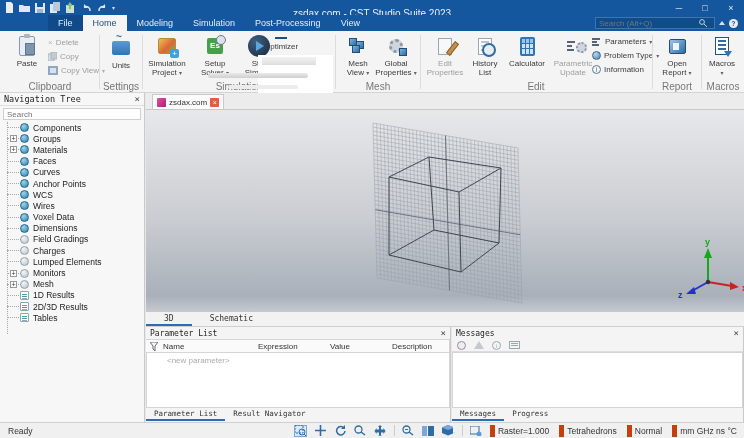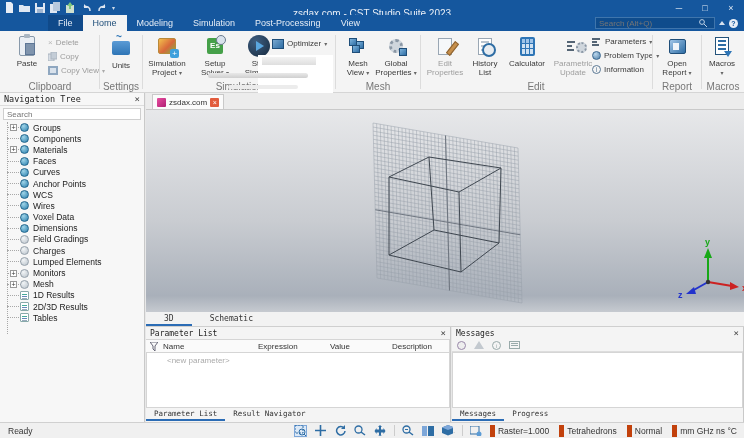--- a/index.html
+++ b/index.html
@@ -270,21 +270,21 @@
     </div>
     <div class="bigbtn" style="left:92px;">
       <div class="bicon">
           <span class="play-ic">
             <span class="play-tri"></span>
           </span>
         </div>
       <span>Star</span><br>
       <span>Simulati</span>
     </div>
-    <div class="smallrow" style="left:128px;top:6px;">
+    <div class="smallrow" style="left:120px;top:6px;flex-direction:column;">
       <span class="optim-ic"></span>
       <span>Optimizer</span>
       <span class="drop">▾</span>
     </div>
     <div class="smallrow dis" style="left:128px;top:20px;">
       <span>Par. Sweep</span>
     </div>
     <div class="rgroup-label">Simulation</div>
   </div>
   <div class="gsep" style="left:335px;"></div>
@@ -423,29 +423,29 @@
   </div>
   <div class="nav-search">
     <input placeholder="Search" style="">
   </div>
   <div class="tree">
     <div class="treeline-v" style="height:212px;"></div>
     <div>
 
     <div class="titem">
           <span class="tline"></span>
+          <span class="texp" style="visibility: hidden;">+</span>
+          <span class="ticon sphere"></span>
+          <span>Components</span>
+        </div>
+        <div class="titem">
+          <span class="tline"></span>
           <span class="texp">+</span>
           <span class="ticon sphere"></span>
           <span>Groups</span>
-        </div>
-        <div class="titem">
-          <span class="tline"></span>
-          <span class="texp" style="visibility: hidden;">+</span>
-          <span class="ticon sphere"></span>
-          <span>Components</span>
         </div>
         <div class="titem">
           <span class="tline"></span>
           <span class="texp">+</span>
           <span class="ticon sphere"></span>
           <span>Materials</span>
         </div>
         <div class="titem">
           <span class="tline"></span>
           <span class="texp" style="visibility: hidden;">+</span>

